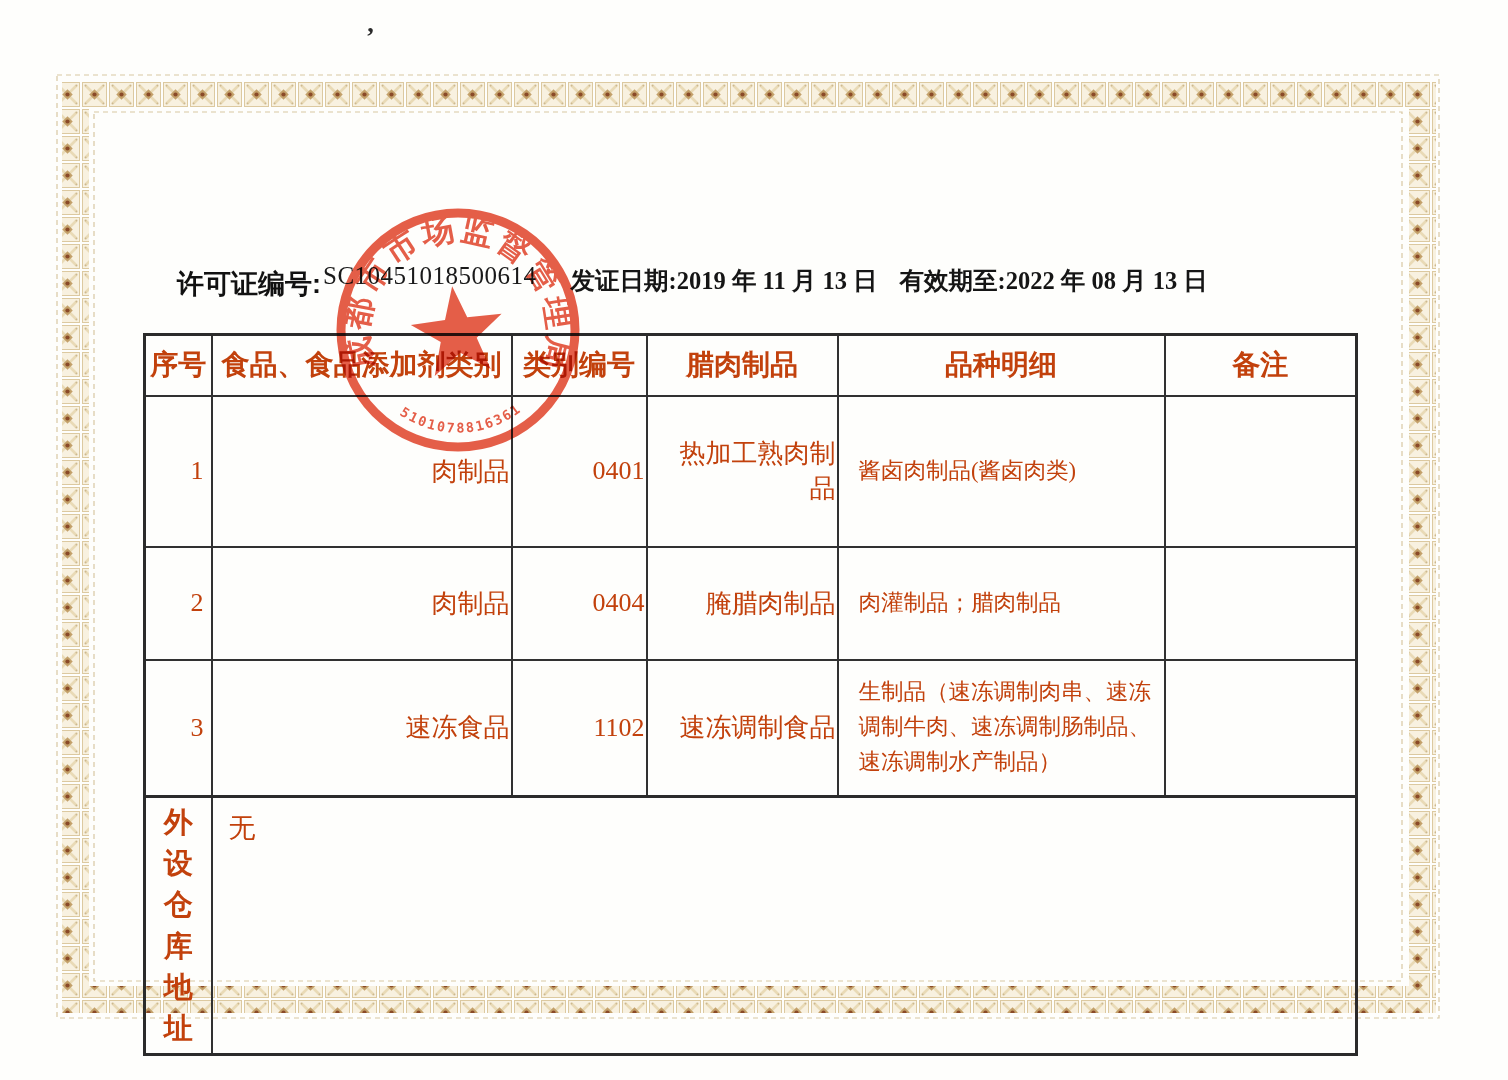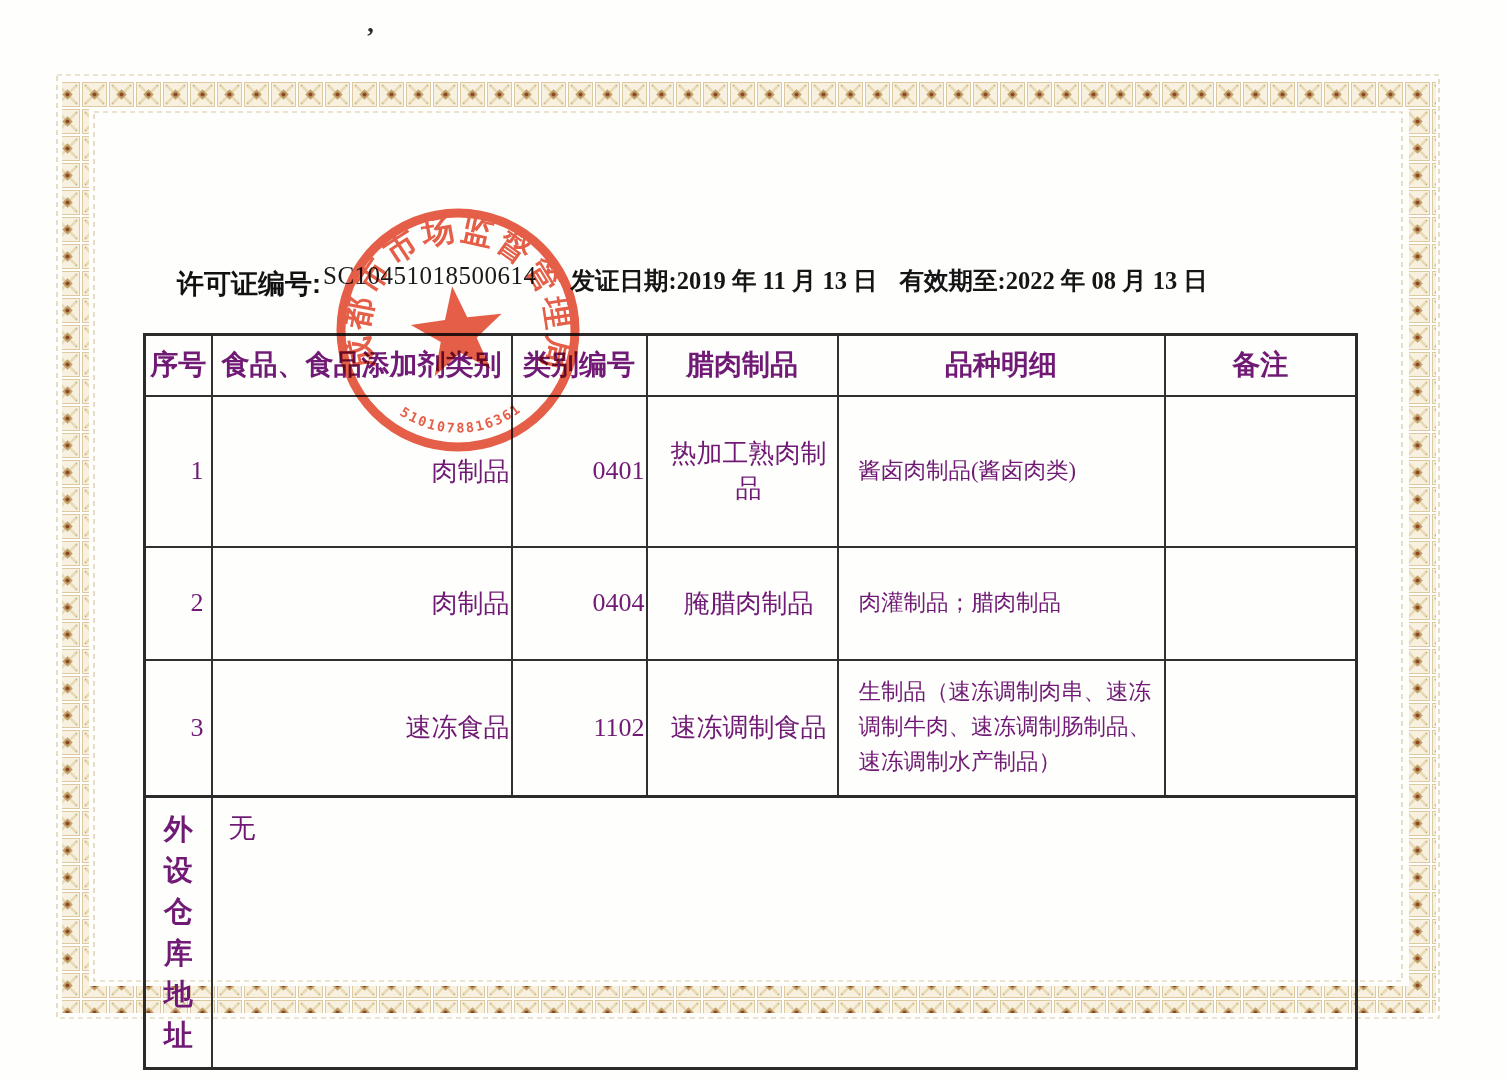--- a/index.html
+++ b/index.html
@@ -54,41 +54,41 @@
     width:1212px;
     border-collapse:collapse;
     table-layout:fixed;
     background:transparent;
   }
   .detail-table td,.detail-table th{
     border:2px solid #313131;
     font-size:26px;
     vertical-align:middle;
     overflow:hidden;
-    color:#701a75;
+    color:#c2410c;
   }
   .detail-table{border:3px solid #2b2b2b;}
   .detail-table th{
     font-size:28px;font-weight:bold;text-align:center;
     border-bottom:2px solid #313131;
   }
   td.cell-no{text-align:right;padding-right:7px;font-size:26px;}
   td.cell-category{text-align:right;padding-left:13px;}
   td.cell-code{text-align:right;padding-left:28px;margin-top:30px;}
-  td.cell-name{text-align:center;padding-left:14px;}
+  td.cell-name{text-align:right;padding-left:14px;}
   td.cell-detail{
     text-align:left;padding-left:20px;padding-right:5px;
     font-size:22.5px;line-height:1.55;
   }
   td.cell-remark{}
   tr.wh-row td{border-top:3px solid #2b2b2b;}
   td.wh-label{
     font-weight:bold;font-size:29px;line-height:1.42;
     text-align:center;word-break:break-all;
-    padding:11px 6px;
+    padding:4px 6px;
   }
   td.wh-value{
     vertical-align:top;text-align:left;
     padding:12px 0 0 16px;font-size:27px;
   }
   .seal-svg{
     position:absolute;left:330px;top:204px;
     mix-blend-mode:multiply;
     pointer-events:none;
     opacity:0.93;

